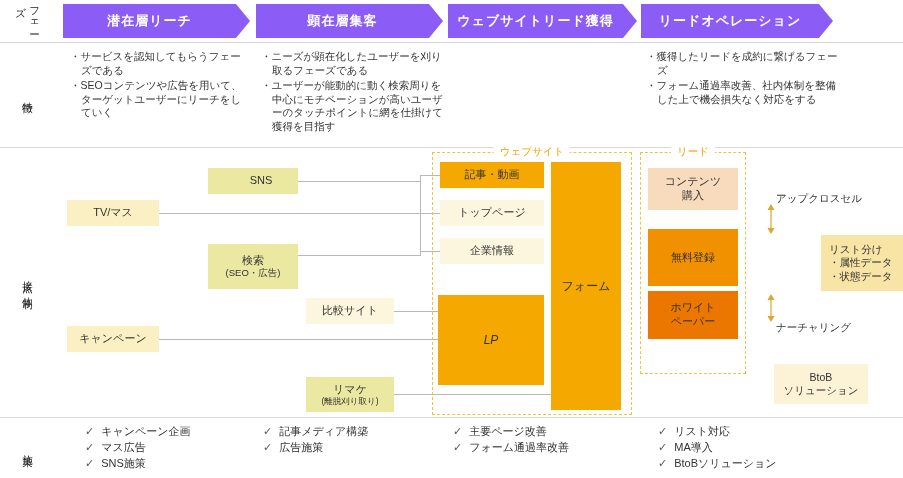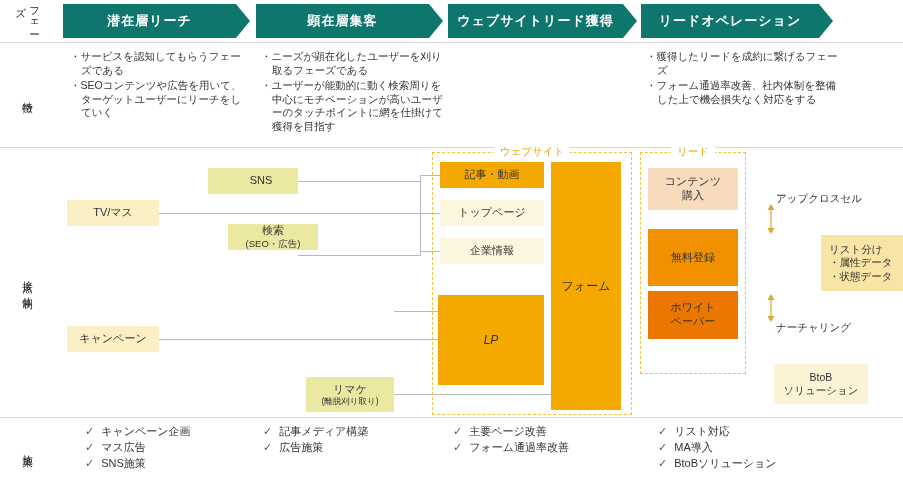--- a/index.html
+++ b/index.html
@@ -1,21 +1,21 @@
 <!DOCTYPE html>
 <html><head>
 <meta charset="utf-8">
 <style>
   * { margin:0; padding:0; box-sizing:border-box; }
   body { font-family:"Liberation Sans","DejaVu Sans",sans-serif; background:#fff; }
   .page { position:relative; width:903px; height:478px; background:#fff; color:#333; overflow:hidden; }
   .hline { position:absolute; left:0; width:903px; height:1px; background:#D9D9D9; }
   .rowlabel { position:absolute; left:0; width:56px; display:flex; align-items:center; justify-content:center; font-size:10.5px; color:#222; }
   .rowlabel span { writing-mode:vertical-rl; letter-spacing:2px; }
-  .arrow { position:absolute; top:4px; height:34px; background:#0f766e; color:#fff; font-weight:bold; font-size:13px;
+  .arrow { position:absolute; top:4px; height:34px; background:#8b5cf6; color:#fff; font-weight:bold; font-size:13px;
            display:flex; align-items:center; justify-content:center; padding-right:14px; letter-spacing:1px;
            clip-path:polygon(0 0, calc(100% - 14px) 0, 100% 50%, calc(100% - 14px) 100%, 0 100%); }
   .features { position:absolute; top:50px; font-size:10.5px; line-height:1.32; color:#333; }
   .bullet { padding-left:11px; text-indent:-11px; margin-bottom:1px; }
   .box { position:absolute; display:flex; flex-direction:column; align-items:center; justify-content:center;
          text-align:center; font-size:11px; color:#333; white-space:pre-line; line-height:1.25; }
   .sub { font-size:8.5px; line-height:1.2; }
   .dashed { position:absolute; border:1.5px dashed #EFC43C; }
   .glabel { position:absolute; top:-8px; left:50%; transform:translateX(-50%); background:#fff; padding:0 6px;
             color:#F0A000; font-size:10.5px; white-space:nowrap; }
@@ -81,25 +81,26 @@
   <div class="conn" style="left:420px;top:175px;width:1px;height:81px;"></div>
   <div class="conn" style="left:420px;top:175px;width:20px;height:1px;"></div>
   <div class="conn" style="left:420px;top:213px;width:20px;height:1px;"></div>
   <div class="conn" style="left:420px;top:251px;width:20px;height:1px;"></div>
   <div class="conn" style="left:159px;top:339px;width:279px;height:1px;"></div>
   <div class="conn" style="left:394px;top:311px;width:44px;height:1px;"></div>
   <div class="conn" style="left:394px;top:394px;width:157px;height:1px;"></div>
 
   <div class="box" style="left:208px;top:168px;width:90px;height:26px;background:#EBE8A2;padding-left:16px;"><span>SNS</span></div>
   <div class="box" style="left:67px;top:200px;width:92px;height:26px;background:#FBF0C4;"><span>TV/マス</span></div>
-  <div class="box" style="left:208px;top:224px;width:90px;height:26px;background:#EBE8A2;margin-left:20px;">
+  <div class="box" style="left:208px;top:244px;width:90px;height:45px;background:#EBE8A2;">
     <span>検索</span>
     <span style="font-size:9.5px;">(SEO・広告)</span>
   </div>
   <div class="box" style="left:67px;top:326px;width:92px;height:26px;background:#FBF0C4;"><span>キャンペーン</span></div>
+  <div class="box" style="left:306px;top:298px;width:88px;height:26px;background:#FCF6DE;"><span>比較サイト</span></div>
   <div class="box" style="left:306px;top:377px;width:88px;height:35px;background:#EBE8A2;">
     <span>リマケ</span>
     <span class="sub">(離脱刈り取り)</span>
   </div>
 
   <div class="dashed" style="left:432px;top:152px;width:200px;height:263px;">
     <span class="glabel">ウェブサイト</span>
   </div>
   <div class="box" style="left:440px;top:162px;width:104px;height:26px;background:#F5A800;"><span>記事・動画</span></div>
   <div class="box" style="left:440px;top:200px;width:104px;height:26px;background:#FCF6DE;"><span>トップページ</span></div>

